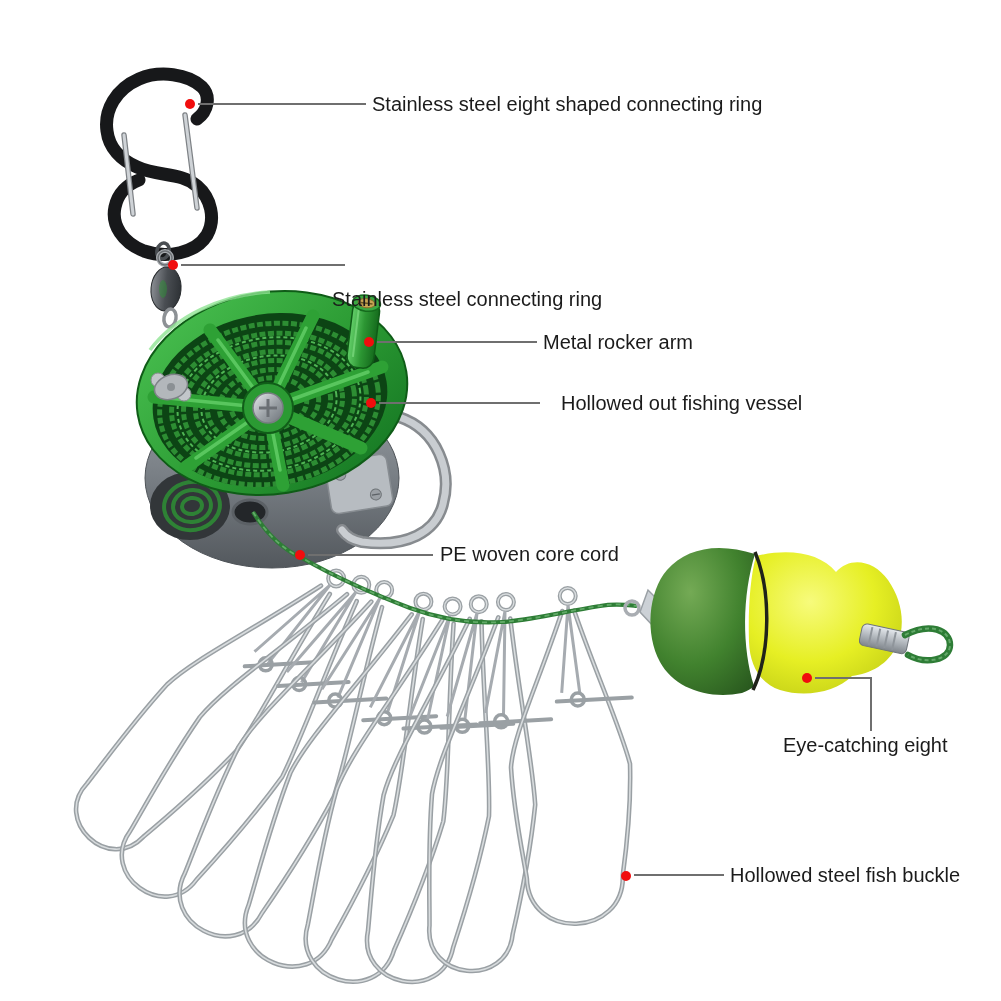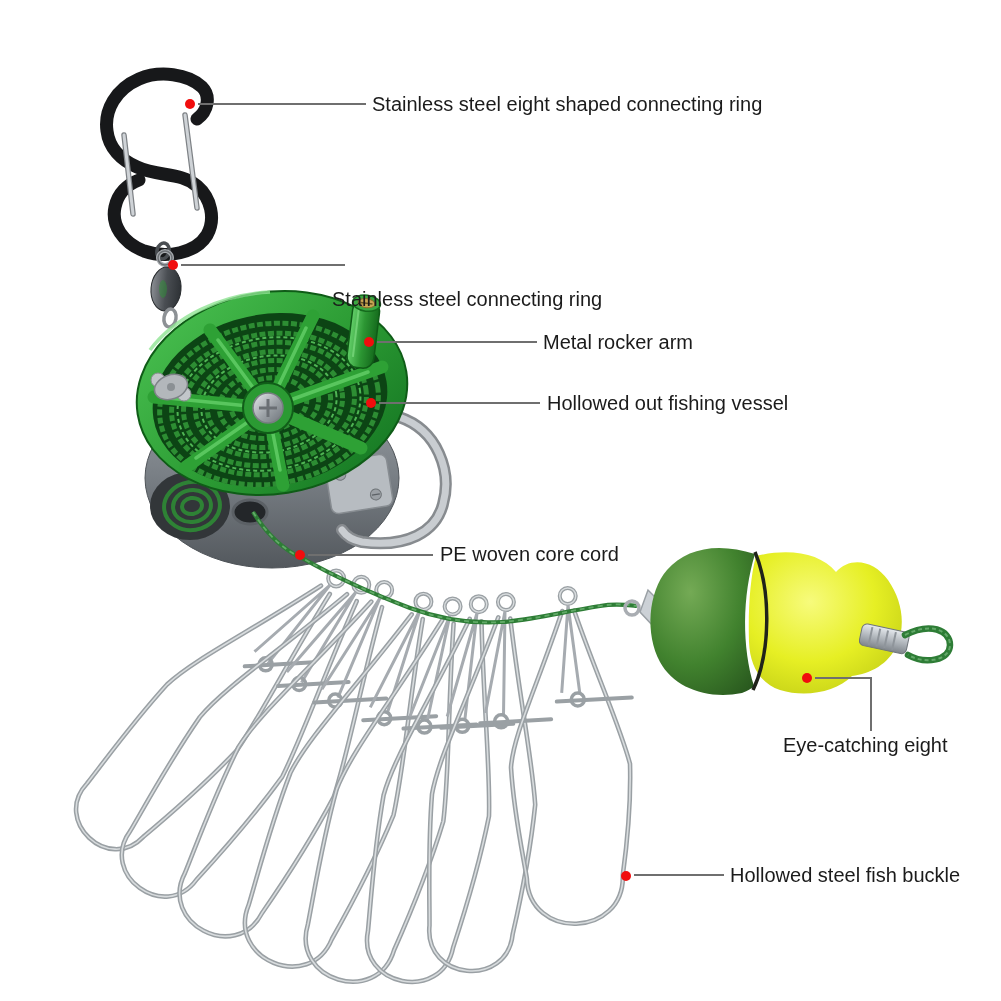--- a/index.html
+++ b/index.html
@@ -276,21 +276,21 @@
 
 <div class="callout">
   <span class="co-dot" style="left:369px;top:342px;"></span>
   <div class="co-line" style="left:377px;top:341px;width:160px;"></div>
   <span class="co-text" style="left:543px;top:330px;">Metal rocker arm</span>
 </div>
 
 <div class="callout">
   <span class="co-dot" style="left:371px;top:403px;"></span>
   <div class="co-line" style="left:379px;top:402px;width:161px;"></div>
-  <span class="co-text" style="left:547px;top:391px;">Hollowed out fishing vessel</span>
+  <span class="co-text" style="left:561px;top:391px;">Hollowed out fishing vessel</span>
 </div>
 
 <div class="callout">
   <span class="co-dot" style="left:300px;top:555px;"></span>
   <div class="co-line" style="left:308px;top:554px;width:125px;"></div>
   <span class="co-text" style="left:440px;top:542px;">PE woven core cord</span>
 </div>
 
 <div class="callout">
   <span class="co-dot" style="left:807px;top:678px;"></span>

